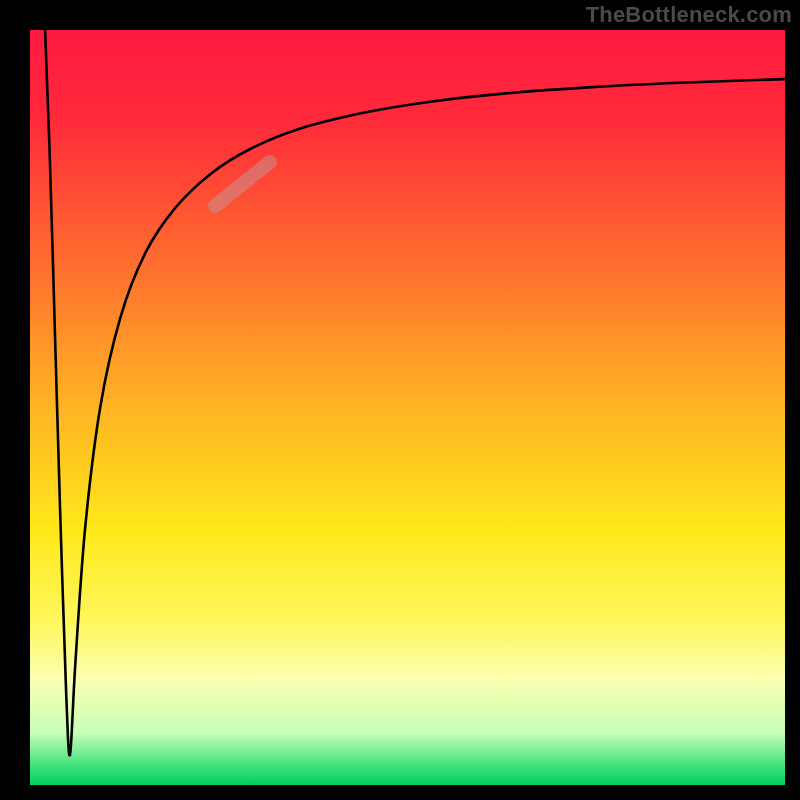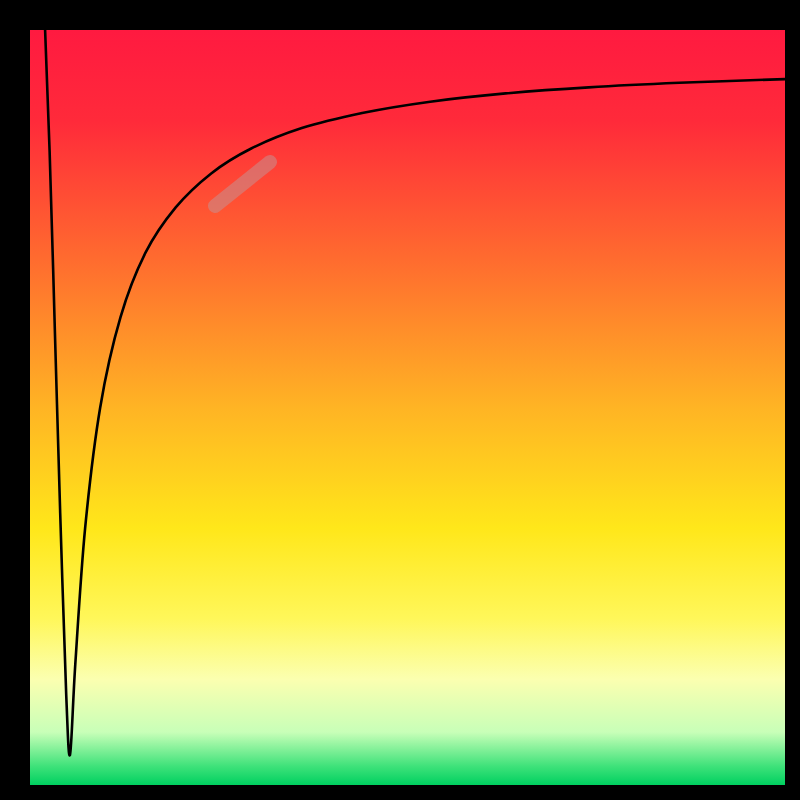--- a/index.html
+++ b/index.html
@@ -51,20 +51,21 @@
     fill: none;
     stroke-width: 14;
     stroke-linecap: round;
     opacity: 0.55;
   }
 </style>
 </head>
 <body>
 
 <div class="frame">
+  <div class="watermark">TheBottleneck.com</div>
 
   <div class="plot-area">
     <svg viewBox="0 0 755 755">
       <defs>
         <linearGradient id="bg-grad" x1="0" y1="0" x2="0" y2="1">
         <stop offset="0%" stop-color="#ff1a40"></stop>
             <stop offset="12%" stop-color="#ff2a3a"></stop>
             <stop offset="30%" stop-color="#ff6a2f"></stop>
             <stop offset="50%" stop-color="#ffb424"></stop>
             <stop offset="66%" stop-color="#ffe71a"></stop>

